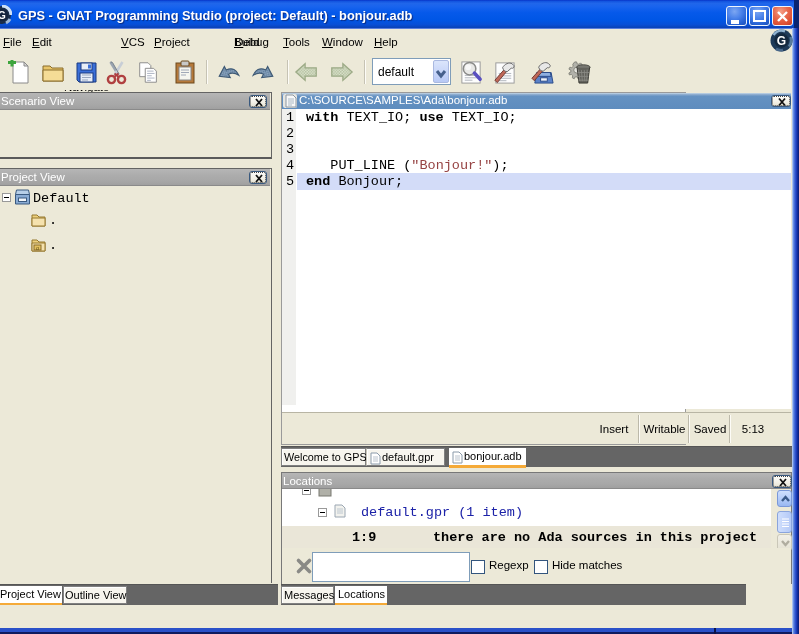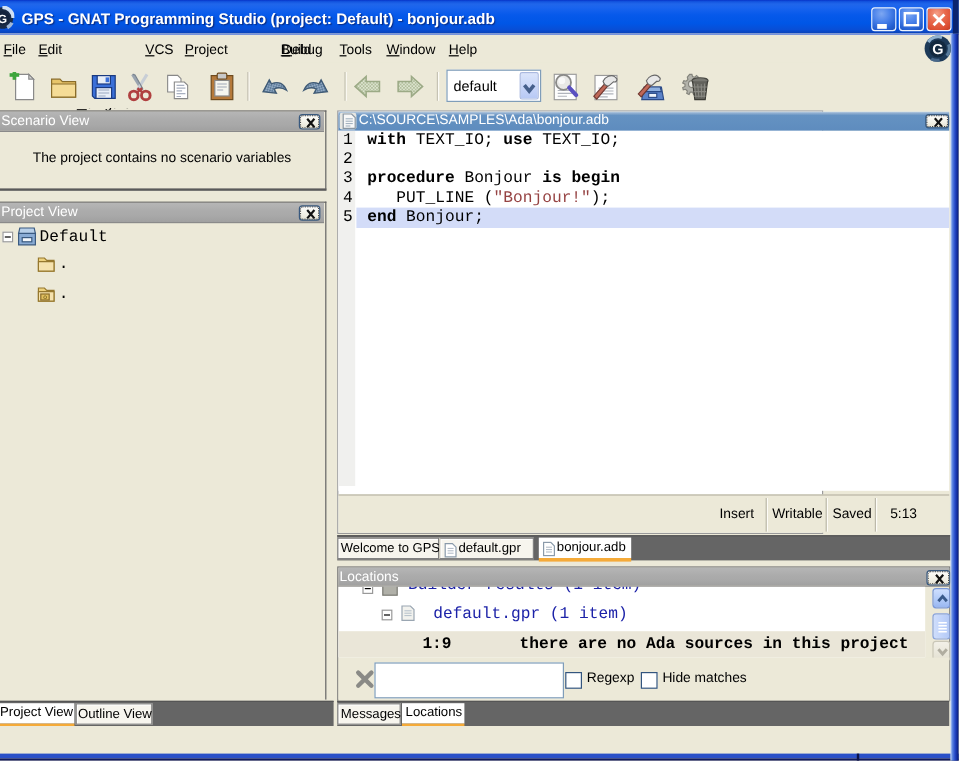--- a/index.html
+++ b/index.html
@@ -66,21 +66,21 @@
 
 .tabbar { background:#656565; border-top:1px solid #555; }
 .tab { position:absolute; top:1px; height:18px; background:#f7f5ee; border:1px solid #808080;
   box-shadow:inset 1px 1px 0 #fff; font-size:11px; color:#000; }
 .tab .tl { position:absolute; top:2px; white-space:nowrap; }
 .tab.active { border:none; background:#fff; box-shadow:none; height:17px; }
 .tab.active .orange { position:absolute; left:0; right:0; bottom:-3px; height:3px; background:#f5aa38; }
 .tabicon { position:absolute; top:3px; width:11px; height:13px; }
 
 #edittabs { left:281px; top:446px; width:511px; height:21px; }
-#loctabs { left:281px; top:584px; width:510px; height:21px; }
+#loctabs { left:281px; top:584px; width:465px; height:21px; }
 #lefttabs { left:0; top:584px; width:278px; height:21px; }
 
 
 #locations { left:281px; top:472px; width:511px; height:112px; border:1px solid #787878; background:#ece9d8; }
 #loc-hdr { left:0; top:0; width:509px; height:16px; }
 #loc-body { left:0; top:16px; width:489px; height:59px; background:#fff; overflow:hidden; }
 #locrow3 { left:0; top:37px; width:489px; height:22px; background:#eae6d8; }
 .bluetext { color:#1c22a8; }
 #loc-filter { left:0; top:75px; width:509px; height:37px; background:#ece9d8; }
 #loc-input { position:absolute; left:30px; top:4px; width:158px; height:30px; background:#fff; border:1px solid #7f9db9; }
@@ -278,21 +278,20 @@
 
 <div id="scenario" class="abs">
   <div id="scenario-hdr" class="abs phdr">
         <div class="ptitle">Scenario View</div>
       </div>
   <div class="xbtn" style="left:249px; top:2px; width:18px; height:13px;">
     <svg width="18" height="13" style="position:absolute;left:0;top:0;">
           <path d="M6 3 L12 10 M12 3 L6 10" stroke="#111" stroke-width="1.8"></path>
         </svg>
   </div>
-  <div id="scenario-text" class="abs">The project contains no scenario variables</div>
 </div>
 
 <div id="project" class="abs">
   <div id="project-hdr" class="abs phdr">
         <div class="ptitle">Project View</div>
       </div>
   <div class="xbtn" style="left:249px; top:2px; width:18px; height:13px;">
     <svg width="18" height="13" style="position:absolute;left:0;top:0;">
           <path d="M6 3 L12 10 M12 3 L6 10" stroke="#111" stroke-width="1.8"></path>
         </svg>
@@ -334,21 +333,20 @@
           <path d="M7 2.5 L13 9.5 M13 2.5 L7 9.5" stroke="#111" stroke-width="1.8"></path>
         </svg>
   </div>
   <div id="code" class="abs mono">
     <div class="abs" style="left:0;top:0;width:14px;height:296px;background:#f0f0ee;"></div>
     <div id="hl5" class="abs"></div>
     <div class="ln" style="top:1px;">1</div>
         <div class="cl" style="top:1px;"><span class="kw">with</span> TEXT_IO; <span class="kw">use</span> TEXT_IO;</div>
     <div class="ln" style="top:17px;">2</div>
     <div class="ln" style="top:33px;">3</div>
-        <div class="cl" style="top:33px;"><span class="kw">procedure</span> Bonjour <span class="kw">is</span> <span class="kw">begin</span></div>
     <div class="ln" style="top:49px;">4</div>
         <div class="cl" style="top:49px;">   PUT_LINE (<span class="str">"Bonjour!"</span>);</div>
     <div class="ln" style="top:65px;">5</div>
         <div class="cl" style="top:65px;"><span class="kw">end</span> Bonjour;</div>
   </div>
   <div id="editstatus" class="abs">
     <div class="cell" style="left:307px; width:50px;">Insert</div>
     <div class="sep" style="left:356px;"></div>
     <div class="cell" style="left:359px; width:47px;">Writable</div>
     <div class="sep" style="left:406px;"></div>
@@ -386,21 +384,20 @@
   <div class="xbtn" style="left:490px; top:2px; width:20px; height:13px;">
     <svg width="20" height="13" style="position:absolute;left:0;top:0;">
           <path d="M7 3 L13 10 M13 3 L7 10" stroke="#111" stroke-width="1.8"></path>
         </svg>
   </div>
   <div id="loc-body" class="abs">
     <div class="expander" style="left:20px; top:-3px;"></div>
     <svg class="abs" style="left:36px; top:-5px;" width="14" height="13" viewBox="0 0 14 13">
           <rect x="1" y="2" width="12" height="10" fill="#b0b0a8" stroke="#787870"></rect>
         </svg>
-    <div class="mono abs bluetext" style="left:58px; top:-8px; font-size:13.5px;">Builder results (1 item)</div>
     <div class="expander" style="left:36px; top:19px;"></div>
     <svg class="abs" style="left:52px; top:15px;" width="12" height="14" viewBox="0 0 12 14">
           <path d="M1 1 L8 1 L11 4 L11 13 L1 13 Z" fill="#f2f2ee" stroke="#9aa6b2"></path>
           <path d="M3 5 L9 5 M3 7 L9 7 M3 9 L9 9" stroke="#b0bcc8" stroke-width="0.8"></path>
         </svg>
     <div class="mono abs bluetext" style="left:79px; top:16px; font-size:13.5px;">default.gpr (1 item)</div>
     <div id="locrow3" class="abs"></div>
     <div class="mono abs" style="left:70px; top:41px; font-size:13.5px; font-weight:bold;">1:9</div>
     <div class="mono abs" style="left:151px; top:41px; font-size:13.5px; font-weight:bold;">there are no Ada sources in this project</div>
   </div>

